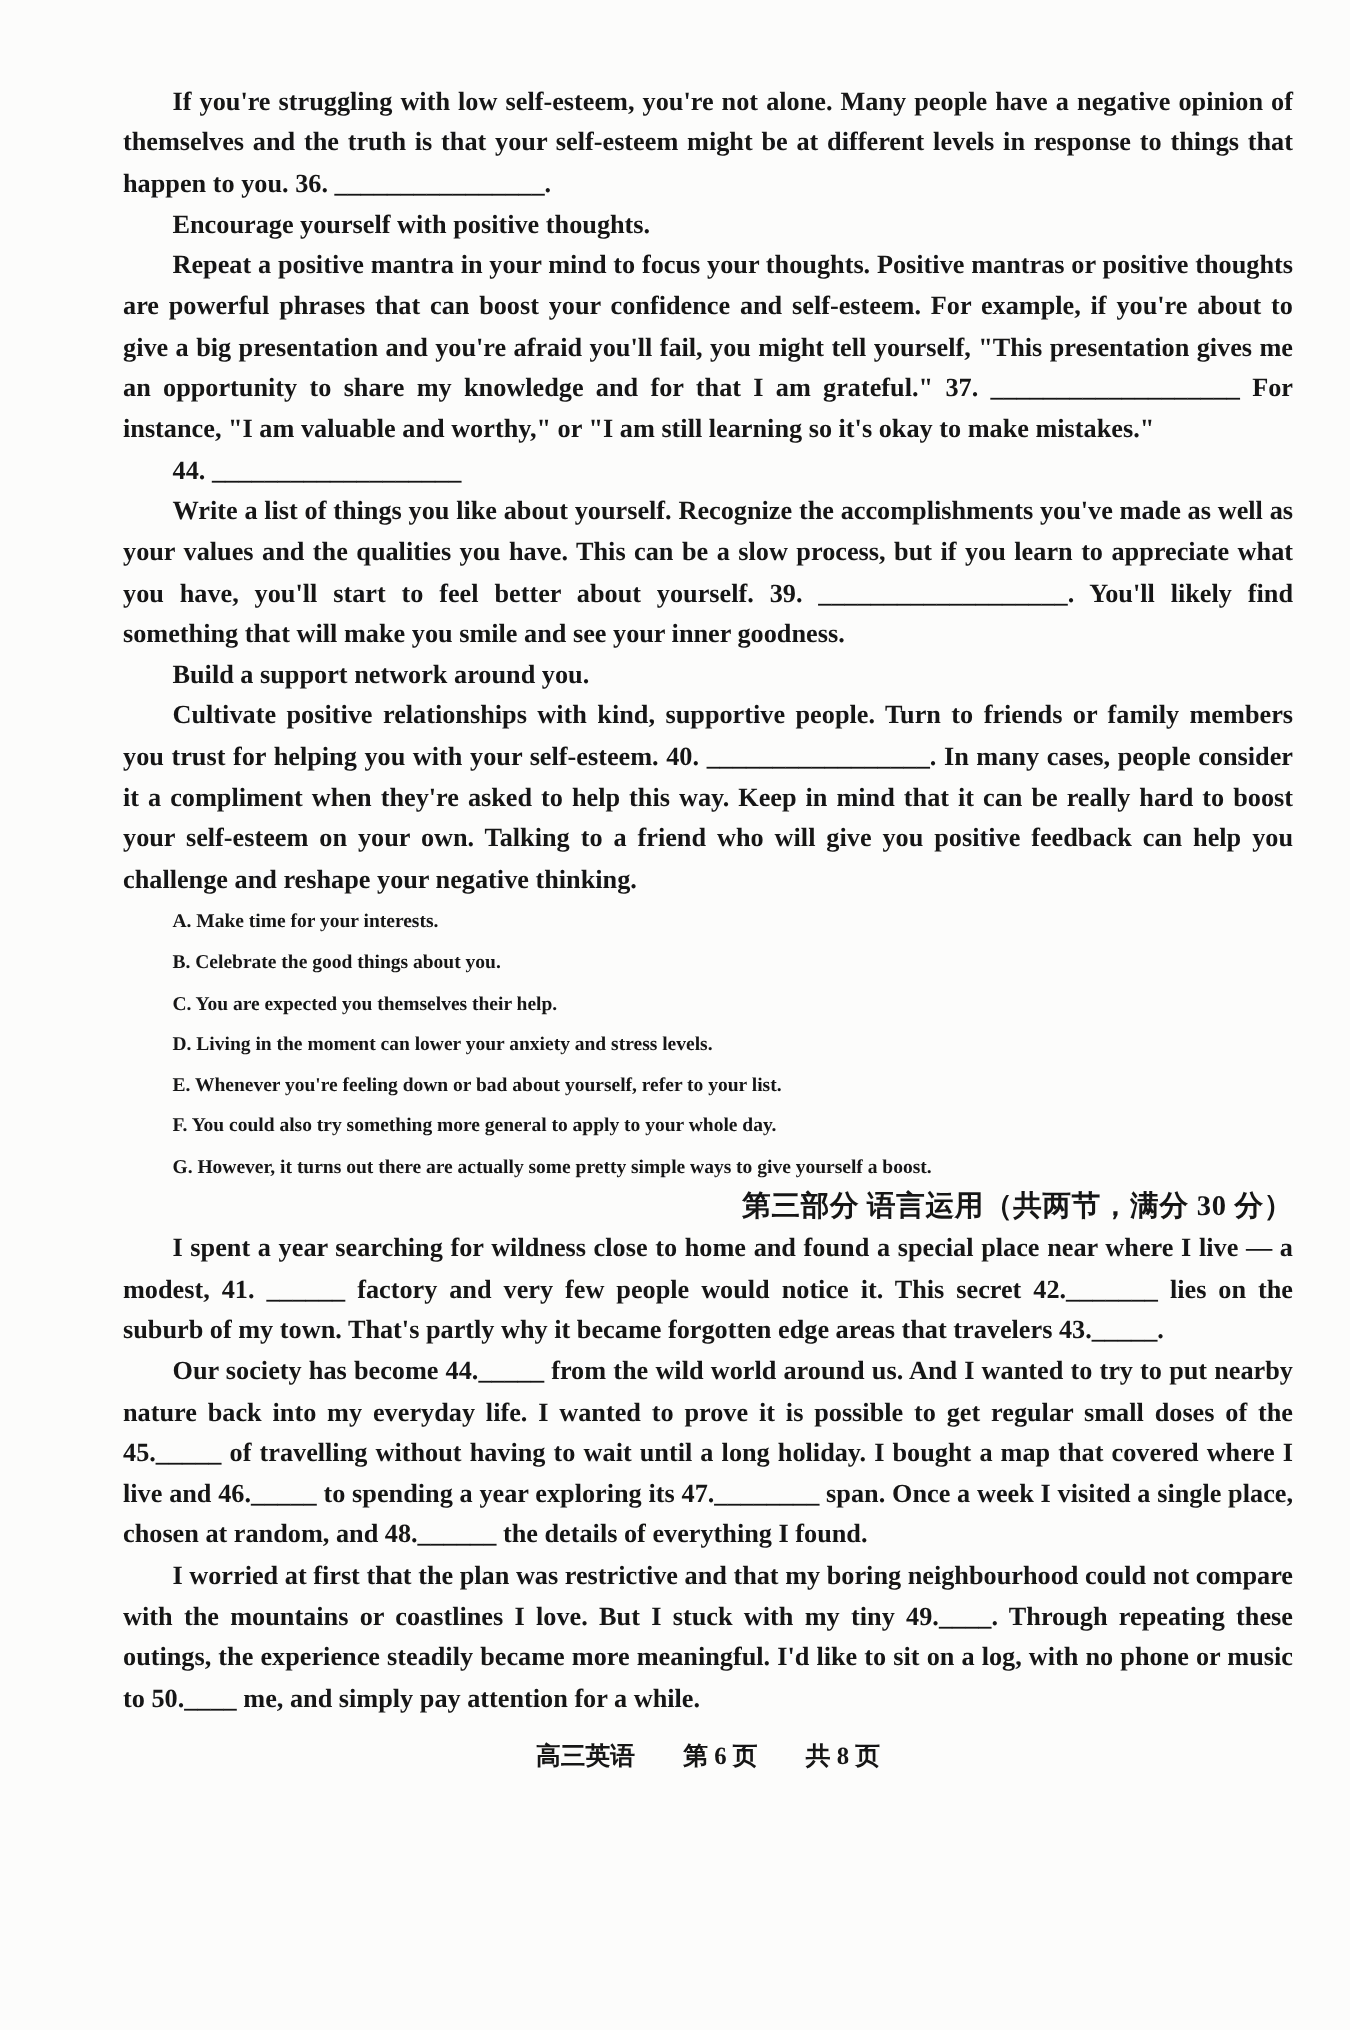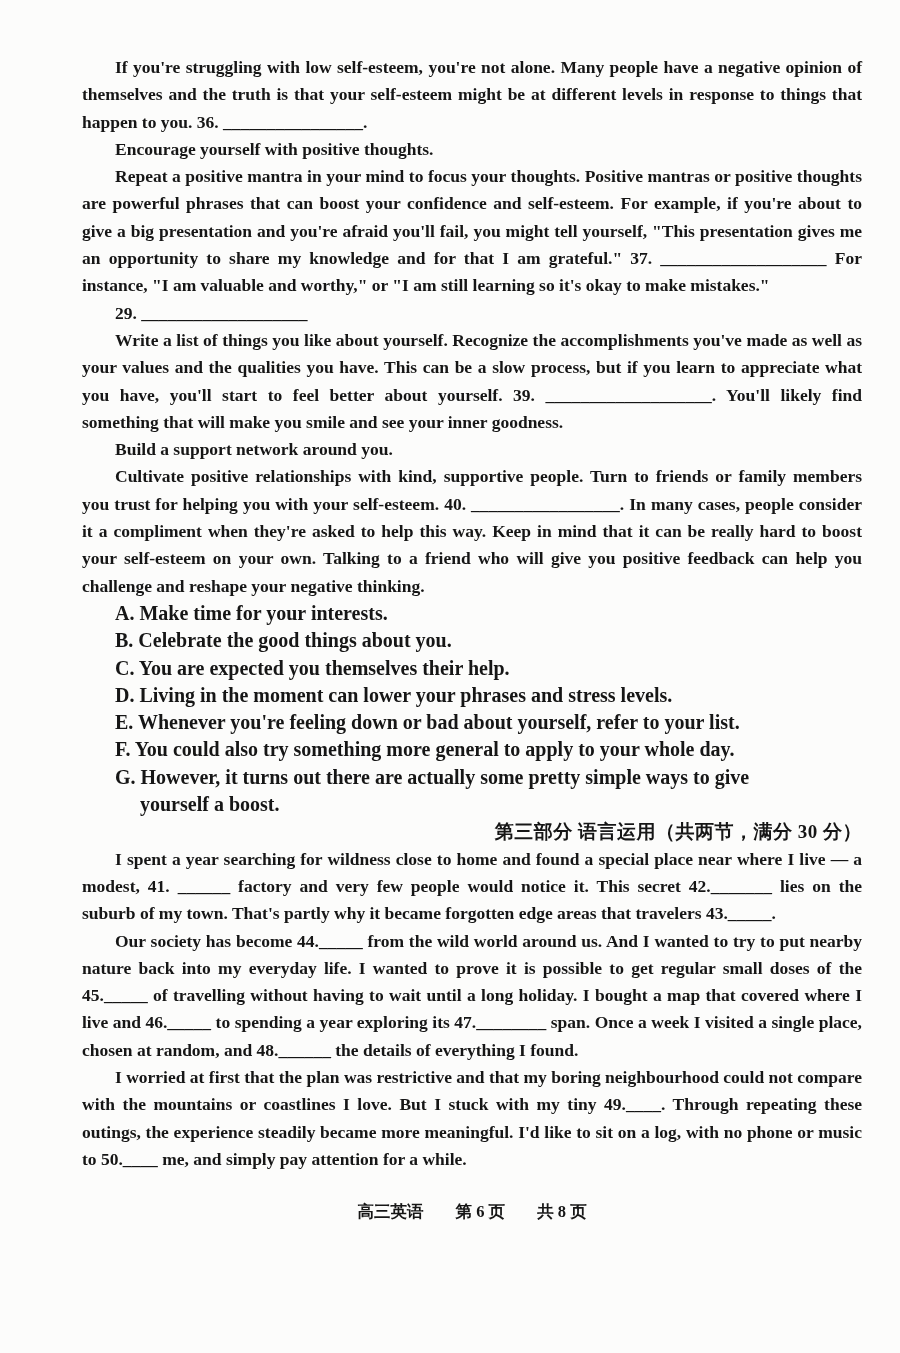--- a/index.html
+++ b/index.html
@@ -24,64 +24,64 @@
   }
   .indent { text-indent: 33px; }
   .q-line { text-indent: 33px; }
   ul.options {
     list-style: none;
     margin: 0;
     padding: 0;
     max-width: 712px;
   }
   ul.options li {
-    font-size: 20px;
+    font-size: 13px;
     line-height: 27.3px;
     padding-left: 58px;
     text-indent: -25px;
   }
   .cn-h {
     margin: 0;
     font-size: 19px;
     line-height: 27.3px;
     letter-spacing: 0.5px;
     text-align: right;
   }
   .cn-instruction {
     margin: 0;
     font-size: 18px;
     line-height: 27.3px;
     text-indent: 33px;
   }
   .footer {
-    margin-top: 26px;
+    margin-top: 12px;
     text-align: center;
     font-size: 16.5px;
     line-height: 26px;
   }
   .footer span { margin: 0 14px; }
 </style>
 </head>
 <body>
 
 <div class="paper">
 
   <p class="para indent">If you're struggling with low self-esteem, you're not alone. Many people have a negative opinion of themselves and the truth is that your self-esteem might be at different levels in response to things that happen to you. 36. ________________.</p>
   <p class="para indent">Encourage yourself with positive thoughts.</p>
   <p class="para indent">Repeat a positive mantra in your mind to focus your thoughts. Positive mantras or positive thoughts are powerful phrases that can boost your confidence and self-esteem. For example, if you're about to give a big presentation and you're afraid you'll fail, you might tell yourself, "This presentation gives me an opportunity to share my knowledge and for that I am grateful." 37. ___________________ For instance, "I am valuable and worthy," or "I am still learning so it's okay to make mistakes."</p>
-  <p class="para q-line">29. ___________________</p>
+  <p class="para q-line">44. ___________________</p>
   <p class="para indent">Write a list of things you like about yourself. Recognize the accomplishments you've made as well as your values and the qualities you have. This can be a slow process, but if you learn to appreciate what you have, you'll start to feel better about yourself. 39. ___________________. You'll likely find something that will make you smile and see your inner goodness.</p>
   <p class="para indent">Build a support network around you.</p>
   <p class="para indent">Cultivate positive relationships with kind, supportive people. Turn to friends or family members you trust for helping you with your self-esteem. 40. _________________. In many cases, people consider it a compliment when they're asked to help this way. Keep in mind that it can be really hard to boost your self-esteem on your own. Talking to a friend who will give you positive feedback can help you challenge and reshape your negative thinking.</p>
 
   <ul class="options">
     <li>A. Make time for your interests.</li>
     <li>B. Celebrate the good things about you.</li>
     <li>C. You are expected you themselves their help.</li>
-    <li>D. Living in the moment can lower your phrases and stress levels.</li>
+    <li>D. Living in the moment can lower your anxiety and stress levels.</li>
     <li>E. Whenever you're feeling down or bad about yourself, refer to your list.</li>
     <li>F. You could also try something more general to apply to your whole day.</li>
     <li>G. However, it turns out there are actually some pretty simple ways to give yourself a boost.</li>
   </ul>
 
   <p class="cn-h">第三部分 语言运用（共两节，满分 30 分）</p>
 
   <p class="para indent">I spent a year searching for wildness close to home and found a special place near where I live — a modest, 41. ______ factory and very few people would notice it. This secret 42._______ lies on the suburb of my town. That's partly why it became forgotten edge areas that travelers 43._____.</p>
   <p class="para indent">Our society has become 44._____ from the wild world around us. And I wanted to try to put nearby nature back into my everyday life. I wanted to prove it is possible to get regular small doses of the 45._____ of travelling without having to wait until a long holiday. I bought a map that covered where I live and 46._____ to spending a year exploring its 47.________ span. Once a week I visited a single place, chosen at random, and 48.______ the details of everything I found.</p>
   <p class="para indent">I worried at first that the plan was restrictive and that my boring neighbourhood could not compare with the mountains or coastlines I love. But I stuck with my tiny 49.____. Through repeating these outings, the experience steadily became more meaningful. I'd like to sit on a log, with no phone or music to 50.____ me, and simply pay attention for a while.</p>

